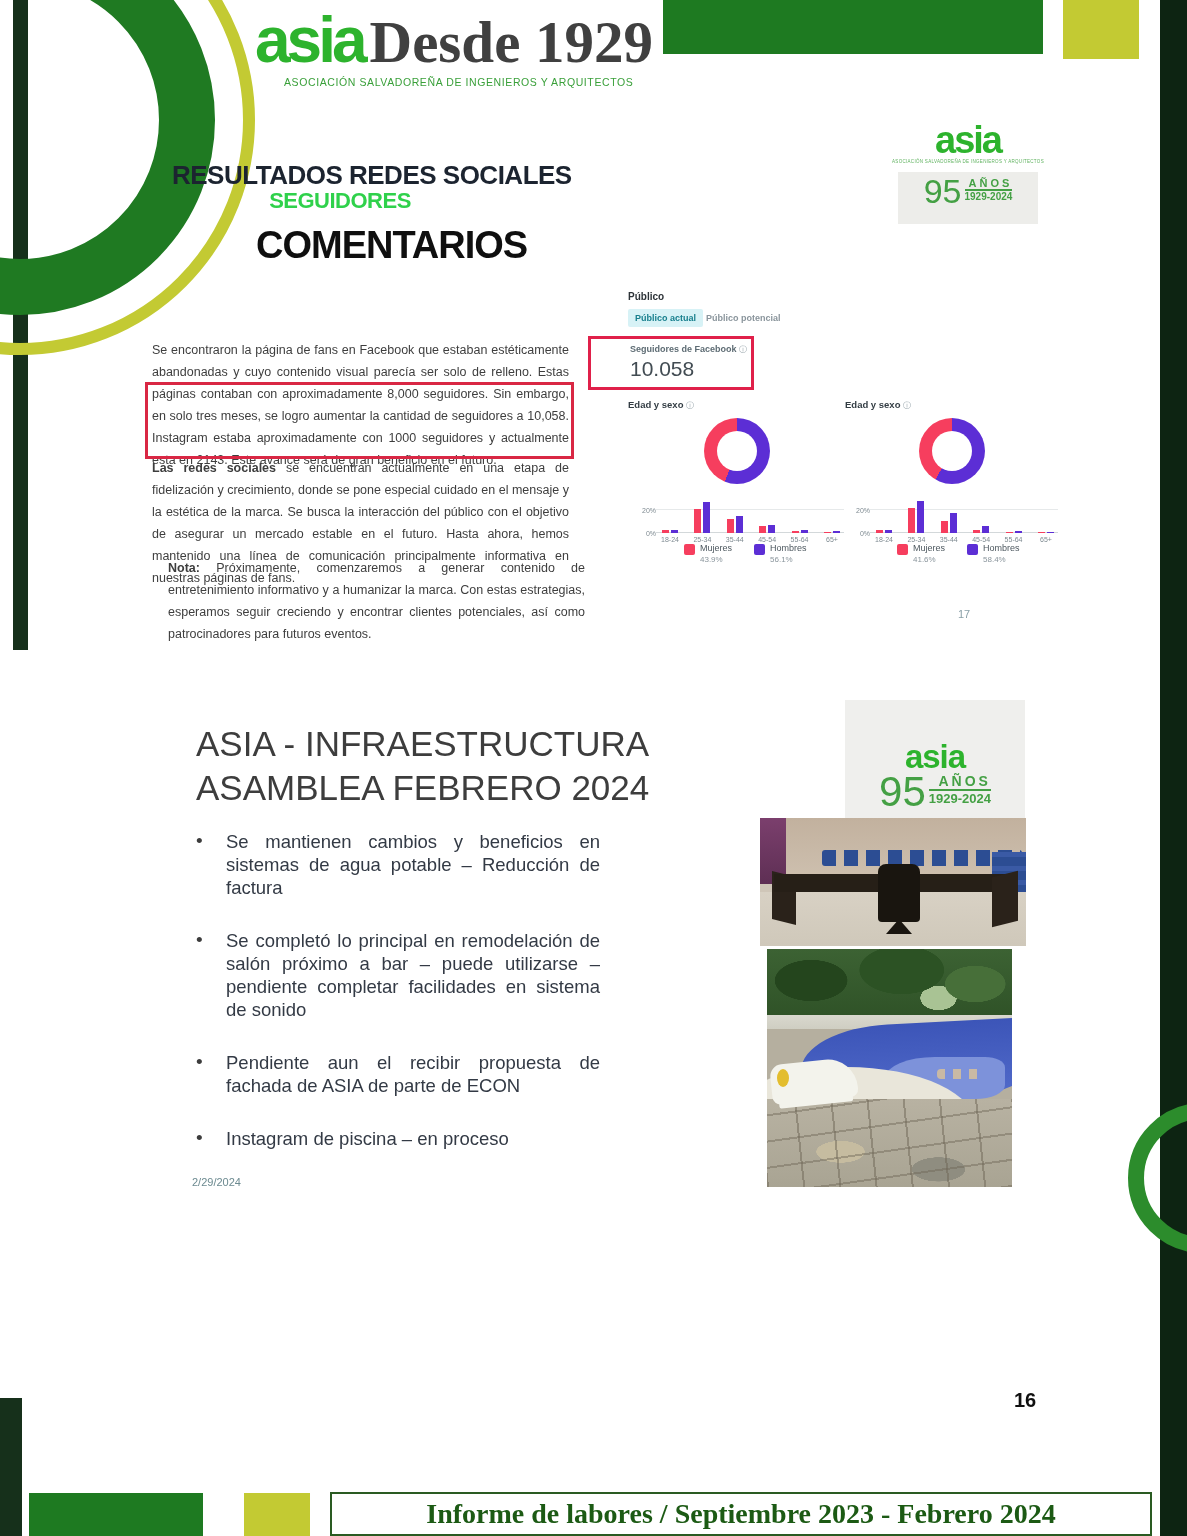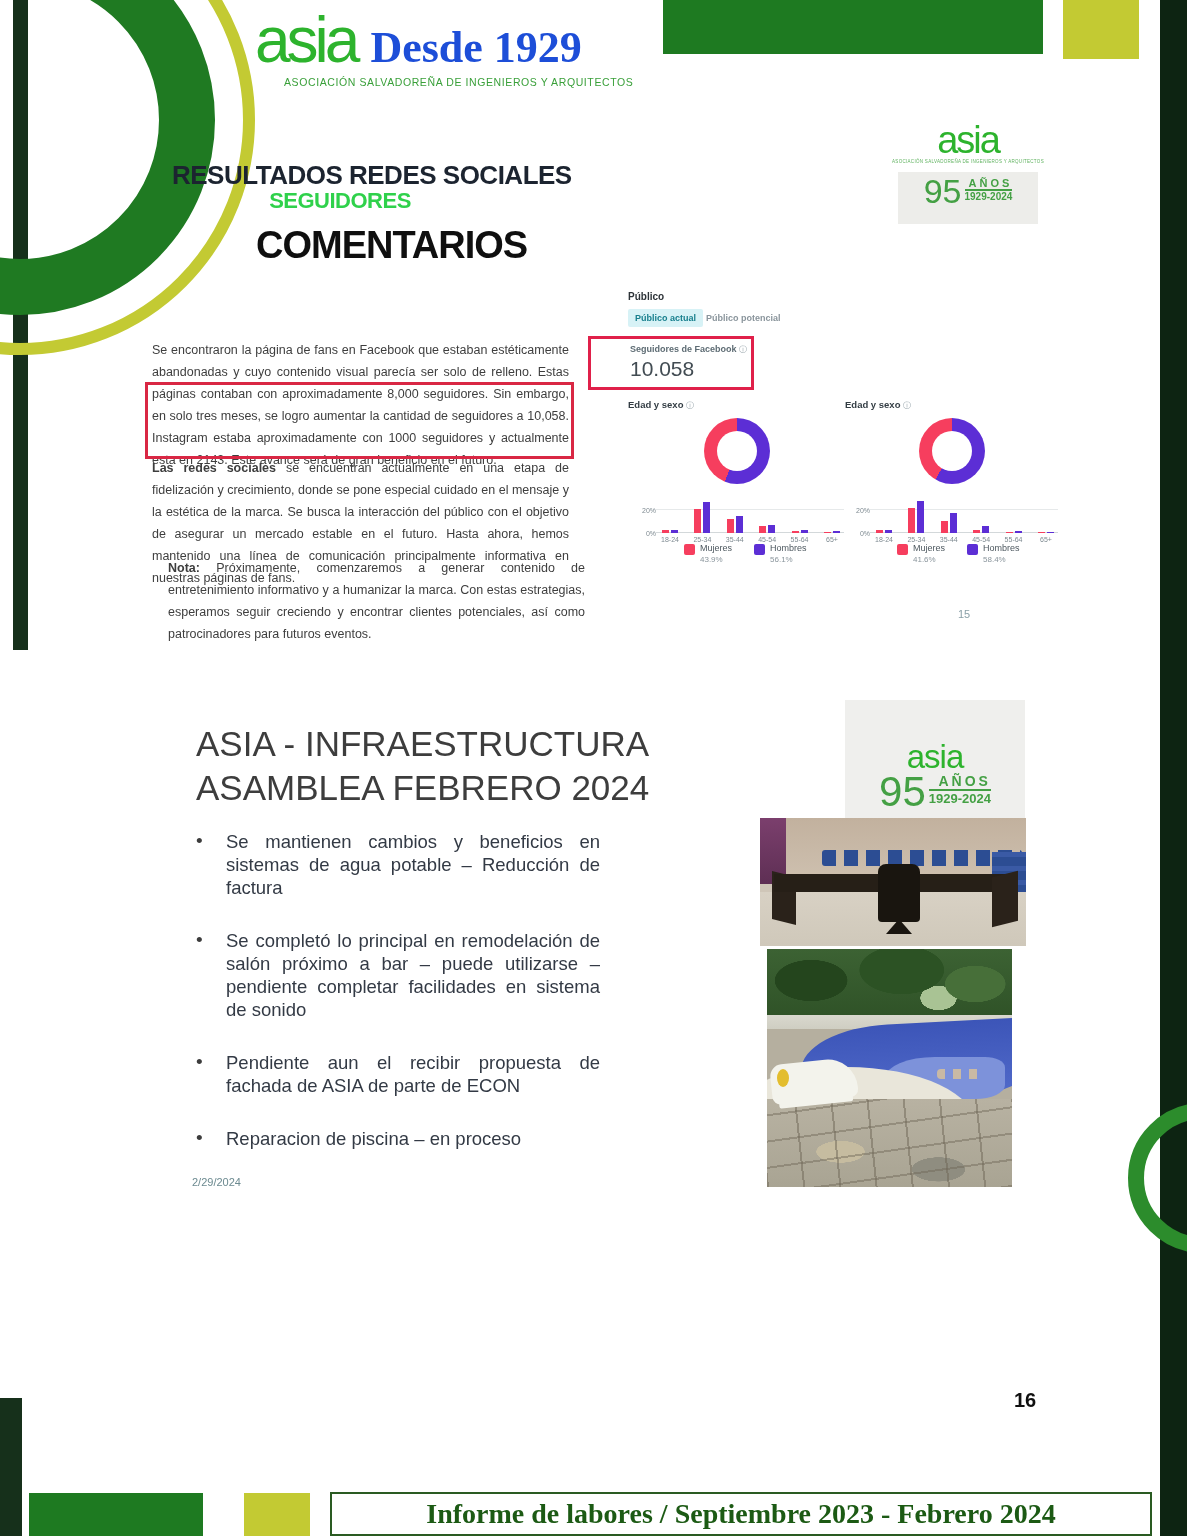--- a/index.html
+++ b/index.html
@@ -1,22 +1,22 @@
 <!DOCTYPE html>
 <html><head>
 <meta charset="utf-8">
 <style>
   html,body{margin:0;padding:0;background:#fff}
   .page{position:relative;width:1187px;height:1536px;background:#fff;overflow:hidden;
         font-family:"Liberation Sans",sans-serif;color:#333}
   .abs{position:absolute}
   .ring{position:absolute;border-radius:50%;box-sizing:border-box}
   
-  .asia-word{font-weight:400;color:#2db32d;letter-spacing:-4px;line-height:1}
-  .desde{font-family:"Liberation Serif",serif;font-size:44px;color:#1d4ed8;margin-left:14px;font-weight:600}
+  .asia-word{font-weight:700;color:#2db32d;letter-spacing:-4px;line-height:1}
+  .desde{font-family:"Liberation Serif",serif;font-size:59px;color:#404040;margin-left:6px;font-weight:600}
   .tagline{color:#3aa03a;letter-spacing:.6px;white-space:nowrap}
   
   .s1-title{font-size:26px;font-weight:700;color:#1c2430;letter-spacing:-.5px;white-space:nowrap}
   .s1-sub{font-size:22px;font-weight:800;color:#2fd14b;letter-spacing:-.5px}
   .s1-heading{font-size:38px;font-weight:800;color:#0f0f0f;letter-spacing:-1px}
   .para{position:absolute;width:417px;font-size:12.5px;line-height:22px;color:#3e3e3e;text-align:justify}
   .redbox{position:absolute;border:3px solid #d92744}
   
   .l95row{display:flex;justify-content:center;align-items:flex-start;color:#44a044}
   .n95{font-weight:400;line-height:.85}
@@ -265,42 +265,42 @@
     </div>
     <div class="legend-item">
       <span class="legend-swatch sw-purple"></span>
       <span>
           <div class="legend-name">Hombres</div>
             <div class="legend-pct">58.4%</div>
         </span>
     </div>
   </div>
 
-  <div class="abs" style="left:958px;top:608px;font-size:11px;color:#8aa0a8">15</div>
+  <div class="abs" style="left:958px;top:608px;font-size:11px;color:#8aa0a8">17</div>
 
   <div class="abs s2-title" style="left:196px;top:722px">
     <div>ASIA -  INFRAESTRUCTURA</div>
     <div>ASAMBLEA FEBRERO 2024</div>
   </div>
   <div class="abs" style="left:196px;top:830px;width:404px">
       <div class="bullet-item">
         <span class="bullet-dot">•</span>
         <span class="bullet-text">Se mantienen cambios y beneficios en sistemas de agua potable – Reducción de factura</span>
       </div>
       <div class="bullet-item">
         <span class="bullet-dot">•</span>
         <span class="bullet-text">Se completó lo principal en remodelación de salón próximo a bar – puede utilizarse – pendiente completar facilidades en sistema de sonido</span>
       </div>
       <div class="bullet-item">
         <span class="bullet-dot">•</span>
         <span class="bullet-text">Pendiente aun el recibir propuesta de fachada de ASIA de parte de ECON</span>
       </div>
       <div class="bullet-item">
         <span class="bullet-dot">•</span>
-        <span class="bullet-text">Reparacion de piscina – en proceso</span>
+        <span class="bullet-text">Instagram de piscina – en proceso</span>
       </div>
     </div>
   <div class="abs" style="left:192px;top:1176px;font-size:11px;color:#6c8a90">2/29/2024</div>
 
   <div class="abs" style="left:845px;top:700px;width:180px;height:130px;background:#efefed;text-align:center;padding-top:40px;box-sizing:border-box">
     <div class="asia-word" style="font-size:33px;letter-spacing:-1px">asia</div>
     <div class="l95row" style="margin-top:1px">
       <span class="n95" style="font-size:42px">95</span>
       <span class="l95col">
         <div class="anos" style="font-size:14px">AÑOS</div>

